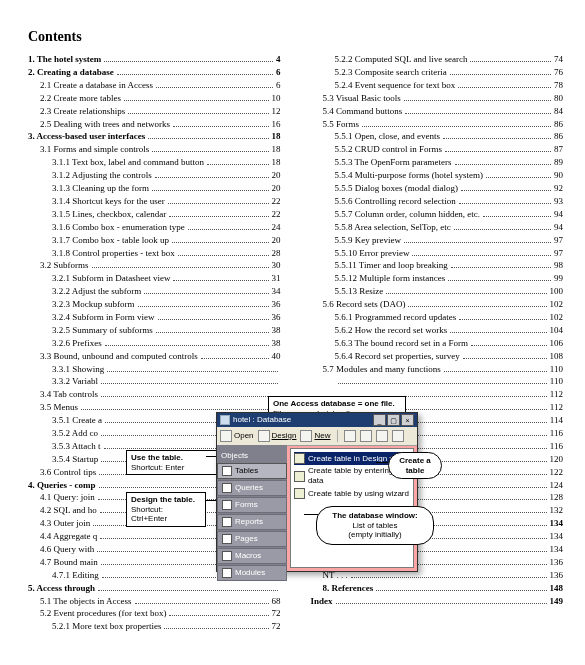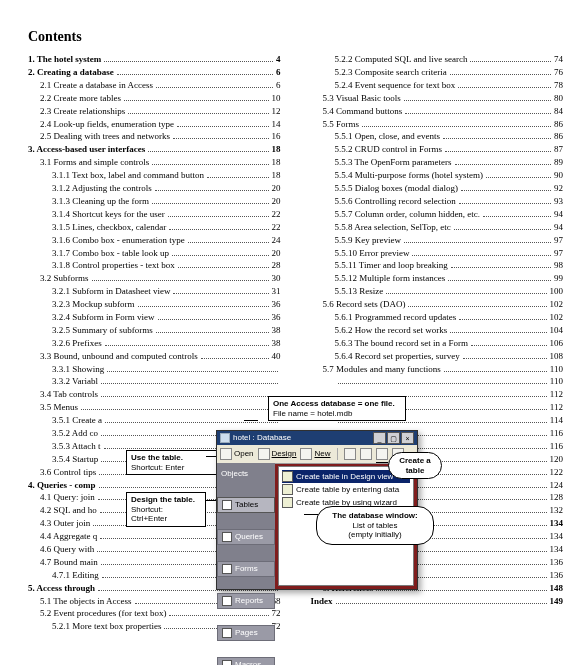--- a/index.html
+++ b/index.html
@@ -52,23 +52,23 @@
 .callout{
   position:absolute;
   background:#fff;
   border:1px solid #000;
   padding:2px 4px;
   line-height:1.2;
   box-sizing:border-box;
 }
 
 .dbwin{
-  position:absolute;left:90px;top:34px;
+  position:absolute;left:90px;top:16px;
   width:200px;height:158px;
-  background:#7f1d1d;
+  background:#fca5a5;
   border:1px solid #303030;
   box-shadow:3px 3px 6px rgba(0,0,0,.35);
 }
 .titlebar{
   height:14px;background:#1e3e72;color:#fff;
   display:flex;align-items:center;
   padding:0 3px;font-size:8px;
 }
 .titlebar .wtxt{flex:1}
 .titlebar .btn{
@@ -87,26 +87,26 @@
 .tb-sep{width:1px;height:12px;background:#aaa;margin:0 2px}
 .tb-ico{
   width:10px;height:10px;border:1px solid #888;
   background:#f4f4f0;display:inline-block;
 }
 .body{
   position:absolute;inset:32px 0 0 0;
   display:flex;
 }
 .nav{
-  width:58px;background:#80808c;
+  width:70px;background:#80808c;
   padding-top:4px;
 }
 .nav .itm{
   background:#9a9aa6;color:#fff;
-  margin:16px 0 1px 0;
+  margin:0 0 1px 0;
   padding:2px 4px;font-size:8px;
   border:1px solid #6d6d78;
   display:flex;align-items:flex-end;gap:3px;
 }
 .nav .itm.active{background:#b6b6c0;color:#000;border-color:#555}
 .nav .itm .nico{
   width:8px;height:8px;background:#fff;
   border:1px solid #555;display:inline-block;
 }
 .nav .grp{
@@ -171,26 +171,20 @@
           <span class="num">10</span>
         </div>
         <div class="row">
           <span class="ind" style="width: 12px;"></span>
           <span class="lbl">2.3 Create relationships</span>
           <span class="dots"></span>
           <span class="num">12</span>
         </div>
         <div class="row">
           <span class="ind" style="width: 12px;"></span>
-          <span class="lbl">2.4 Look-up fields, enumeration type</span>
-          <span class="dots"></span>
-          <span class="num">14</span>
-        </div>
-        <div class="row">
-          <span class="ind" style="width: 12px;"></span>
           <span class="lbl">2.5 Dealing with trees and networks</span>
           <span class="dots"></span>
           <span class="num">16</span>
         </div>
         <div class="row">
           <span class="ind" style="width: 0px;"></span>
           <span class="lbl b">3. Access-based user interfaces</span>
           <span class="dots"></span>
           <span class="num b">18</span>
         </div>
@@ -252,20 +246,26 @@
           <span class="ind" style="width: 12px;"></span>
           <span class="lbl">3.2 Subforms</span>
           <span class="dots"></span>
           <span class="num">30</span>
         </div>
         <div class="row">
           <span class="ind" style="width: 24px;"></span>
           <span class="lbl">3.2.1 Subform in Datasheet view</span>
           <span class="dots"></span>
           <span class="num">31</span>
+        </div>
+        <div class="row">
+          <span class="ind" style="width: 24px;"></span>
+          <span class="lbl">3.2.2 Adjust the subform</span>
+          <span class="dots"></span>
+          <span class="num">34</span>
         </div>
         <div class="row">
           <span class="ind" style="width: 24px;"></span>
           <span class="lbl">3.2.3 Mockup subform</span>
           <span class="dots"></span>
           <span class="num">36</span>
         </div>
         <div class="row">
           <span class="ind" style="width: 24px;"></span>
           <span class="lbl">3.2.4 Subform in Form view</span>

